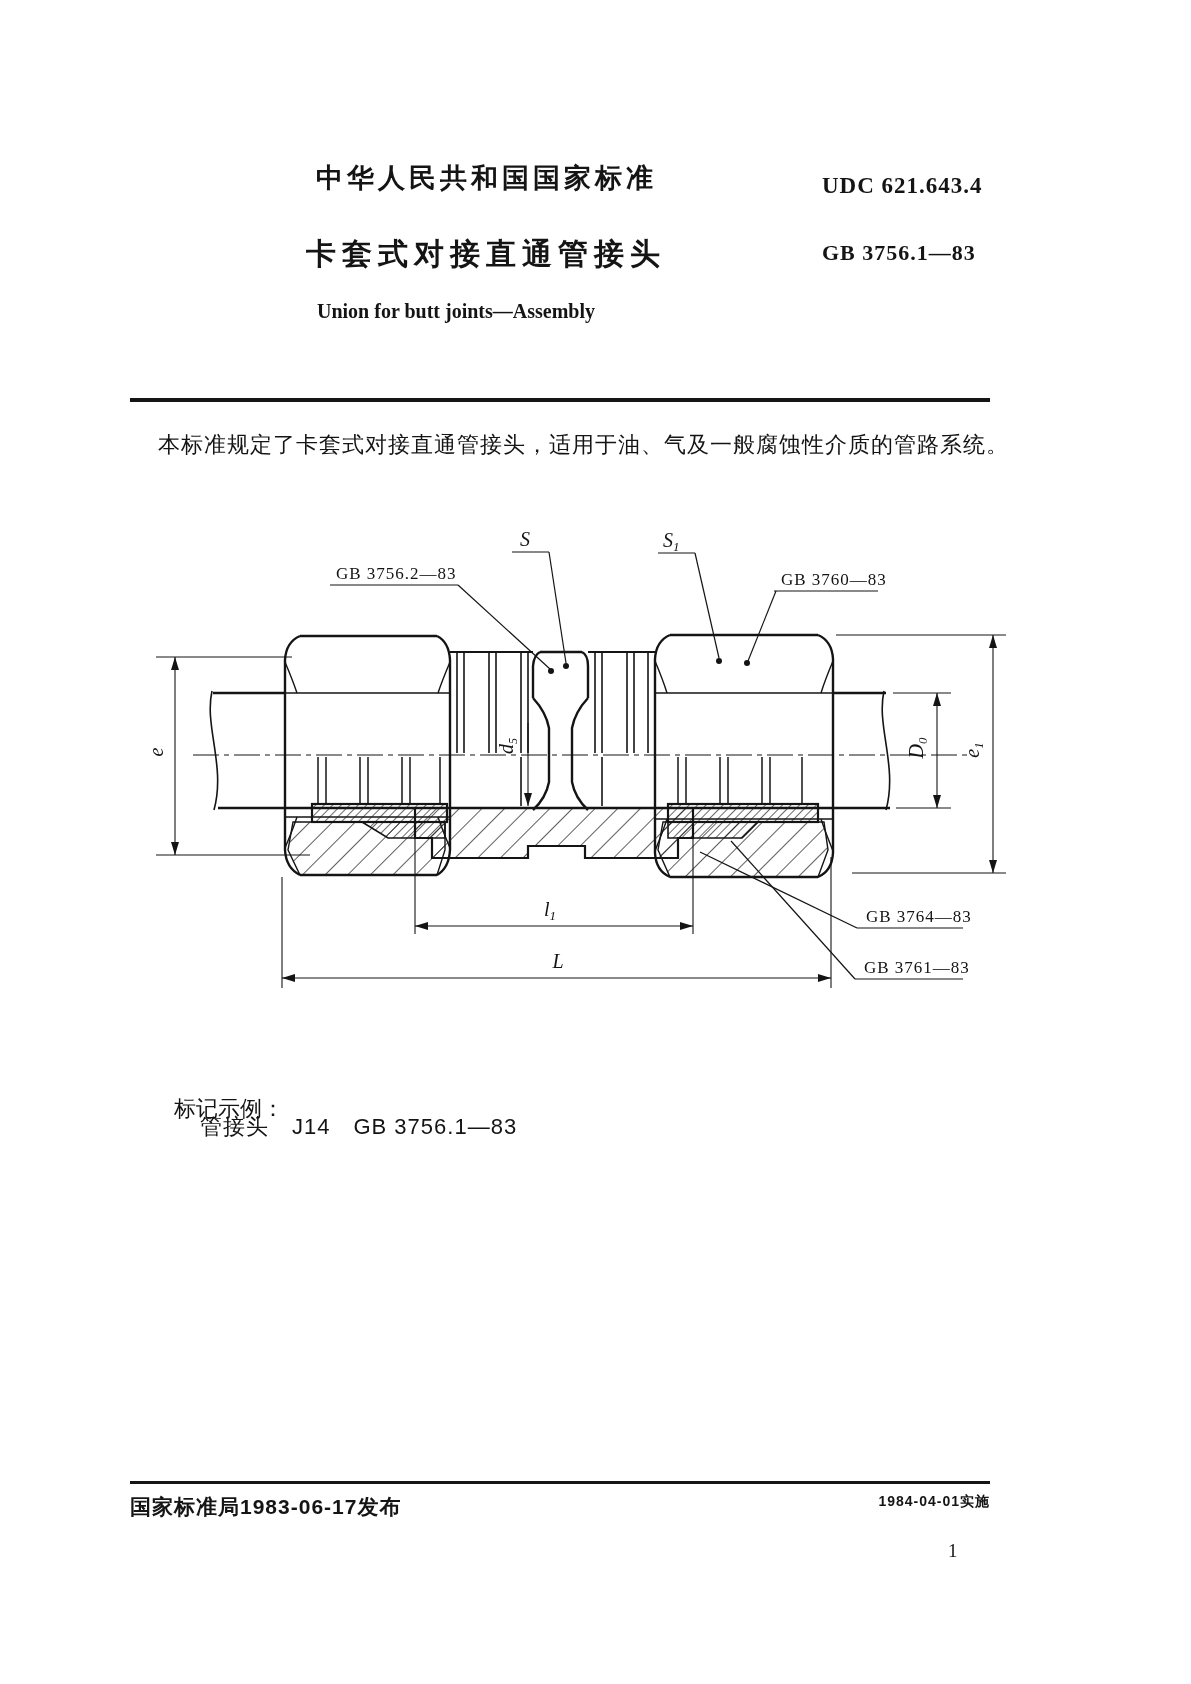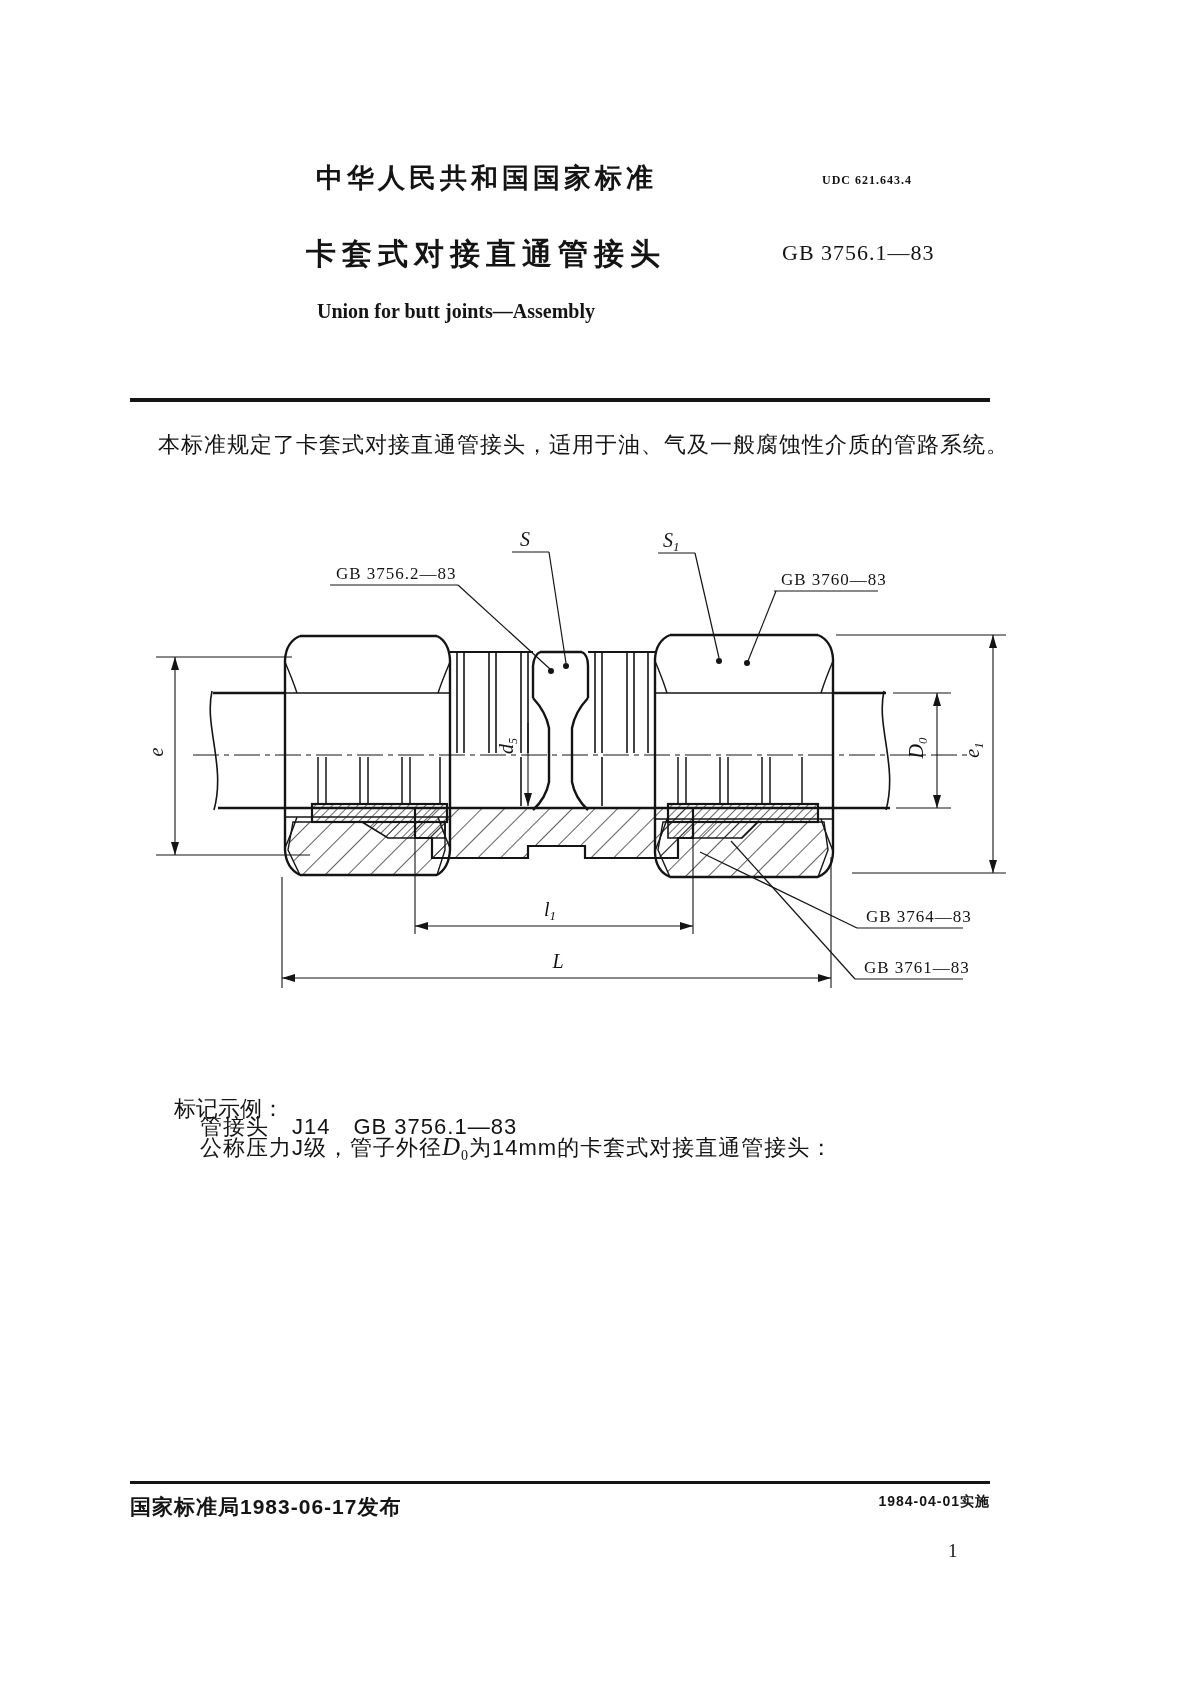--- a/index.html
+++ b/index.html
@@ -13,29 +13,29 @@
     overflow:hidden;
   }
   .abs{position:absolute;}
   .cjk{font-family:"Liberation Sans", sans-serif;}
   .hdr-std{
     left:316px;top:160px;
     font-size:27px;font-weight:bold;letter-spacing:4px;
   }
   .hdr-udc{
     left:822px;top:173px;
-    font-size:12px;font-weight:bold;letter-spacing:1px;
+    font-size:23px;font-weight:bold;letter-spacing:1px;
   }
   .hdr-title{
     left:306px;top:234px;
     font-size:30px;font-weight:bold;letter-spacing:6px;
   }
   .hdr-gbno{
-    left:782px;top:240px;
-    font-size:22px;font-weight:normal;letter-spacing:1px;
+    left:822px;top:240px;
+    font-size:22px;font-weight:bold;letter-spacing:1px;
   }
   .hdr-en{
     left:317px;top:300px;
     font-size:20px;font-weight:bold;
   }
   .rule-top{
     left:130px;top:398px;width:860px;height:4px;background:#151515;
   }
   .scope{
     left:158px;top:430px;width:860px;
@@ -305,23 +305,20 @@
     <text class="lbl" x="866" y="922">GB 3764—83</text>
 
     <g>
       <line x1="855" y1="979" x2="963" y2="979" stroke="#141414" stroke-width="1.2"></line>
       <line x1="855" y1="979" x2="731" y2="841" stroke="#141414" stroke-width="1.2"></line>
     </g>
     <text class="lbl" x="864" y="973">GB 3761—83</text>
   </svg>
 
   <div class="abs mark-head cjk">标记示例：</div>
-  <div class="abs mark-line1 cjk">
-    <span>公称压力J级，管子外径</span><span class="dvar">D</span><span class="dsub">0</span><span>为14mm的卡套式对接直通管接头：</span>
-  </div>
   <div class="abs mark-line2 cjk">管接头　J14　GB 3756.1—83</div>
 
   <div class="abs rule-bottom"></div>
   <div class="abs foot-left cjk">国家标准局1983-06-17发布</div>
   <div class="abs foot-right cjk">1984-04-01实施</div>
   <div class="abs pageno">1</div>
 
 </div>
 
 </body></html>

